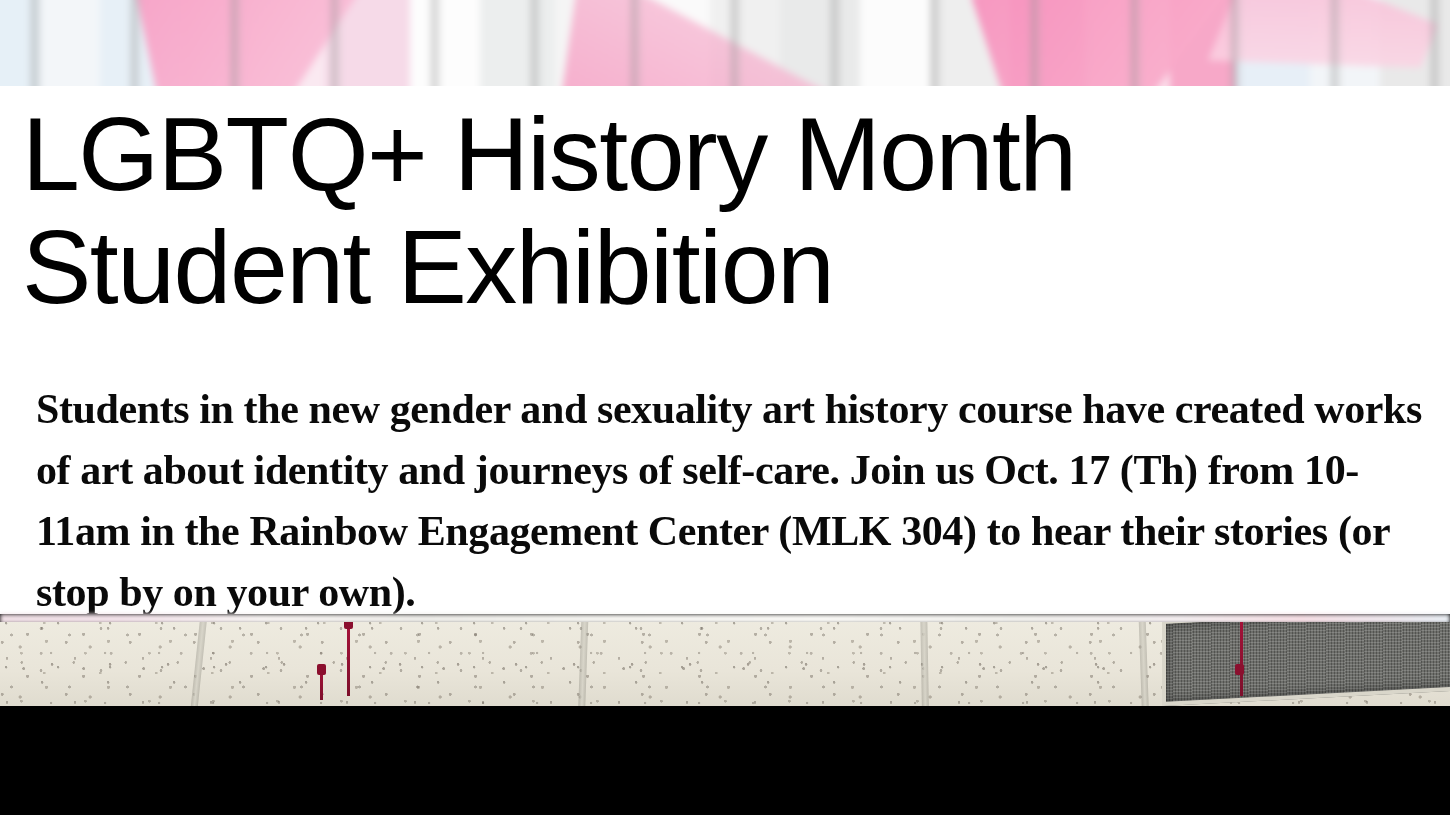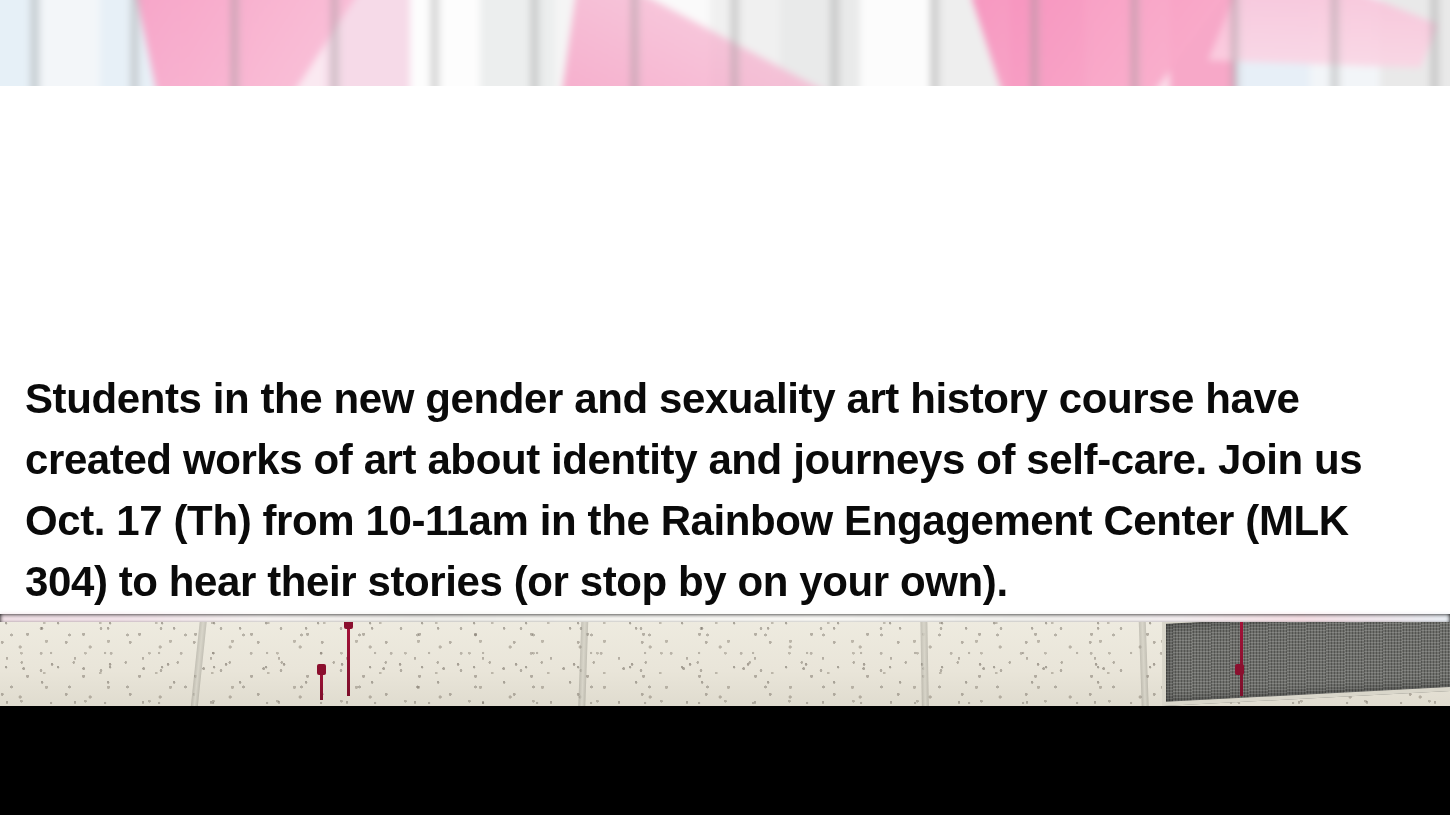--- a/index.html
+++ b/index.html
@@ -126,22 +126,22 @@
     letter-spacing: -1.5px;
     color: #000000;
     white-space: pre-line;
   }
 
   .body-copy {
     position: absolute;
     left: 20px;
     top: 277px;
     width: 1410px;
-    margin: 5px;
-    font-family: Liberation Sans, sans-serif;
+    margin: 16px;
+    font-family: Liberation Serif, serif;
     font-weight: 700;
     font-size: 42px;
     line-height: 61px;
     letter-spacing: -0.4px;
     color: #0a0a0a;
     white-space: pre-line;
   }
 
   
   .strip {
@@ -265,20 +265,22 @@
       <div class="tb-diag1"></div>
       <div class="tb-diag2"></div>
       <div class="tb-diag3"></div>
       <div class="tb-diag4"></div>
       <div class="tb-frames"></div>
 
     </div>
   </div>
 
   <div class="content">
+    <h1 class="headline">LGBTQ+ History Month
+Student Exhibition</h1>
 
     <p class="body-copy">Students in the new gender and sexuality art history course have created works of art about identity and journeys of self-care. Join us Oct. 17 (Th) from 10-11am in the Rainbow Engagement Center (MLK 304) to hear their stories (or stop by on your own).</p>
   </div>
 
   <div class="strip"></div>
 
   <div class="bottom-band">
     <div class="bb-tiles">
       <div class="bb-speckle"></div>
       <div class="bb-grid">

